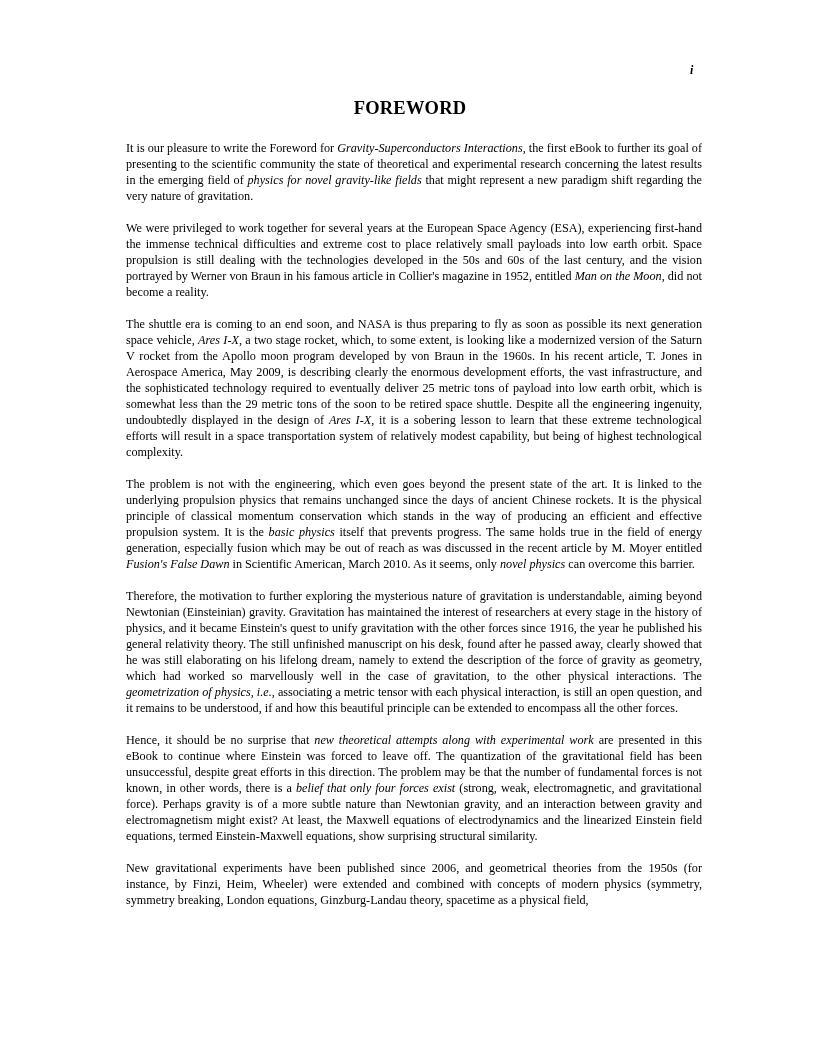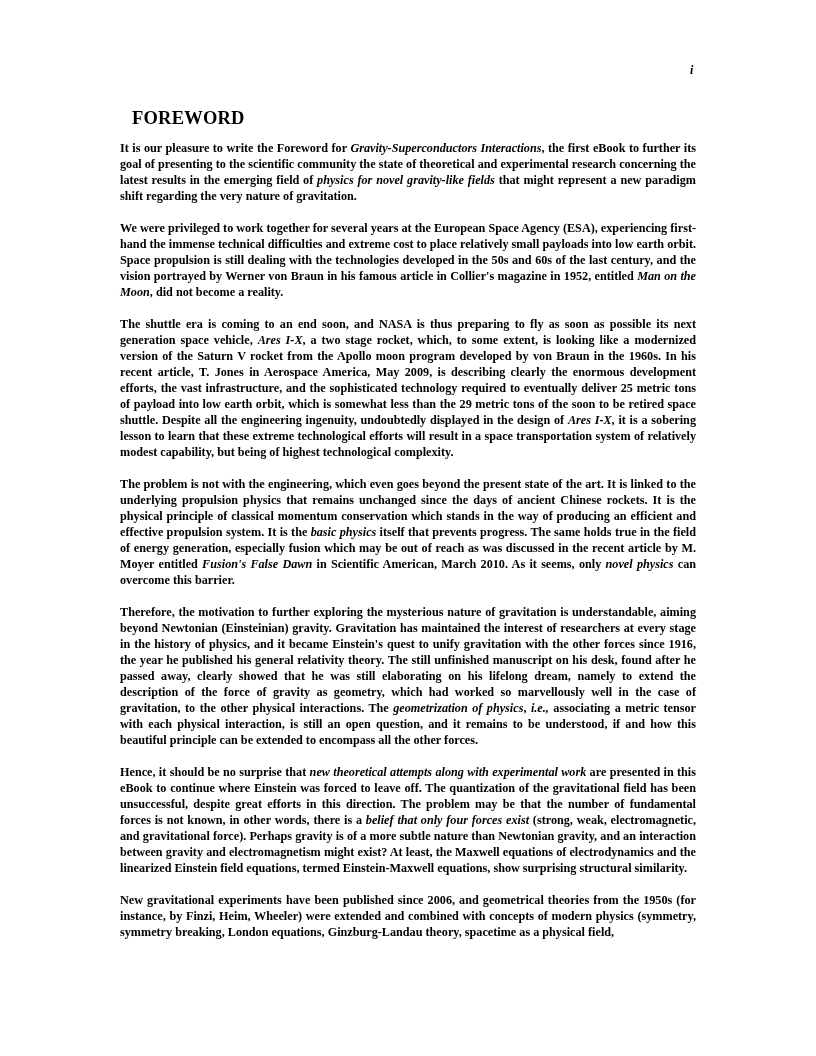--- a/index.html
+++ b/index.html
@@ -21,32 +21,31 @@
       top: 63px;
       font-size: 12px;
       font-weight: bold;
       font-style: italic;
     }
     .title {
       position: absolute;
       left: 120px;
       width: 576px;
       top: 96px;
-      margin: 12px;
-      text-align: left;
+      margin: 2px;
+      text-align: center;
       font-size: 18.5px;
       font-weight: bold;
       letter-spacing: 0.2px;
     }
     .body {
       position: absolute;
-      left: 120px;
+      left: 126px;
       top: 140px;
       width: 576px;
-      font-weight: bold;
     }
     .para {
       margin: 0 0 16px 0;
       font-size: 12.2px;
       line-height: 16px;
       text-align: justify;
     }
     .para em {
       font-style: italic;
     }

